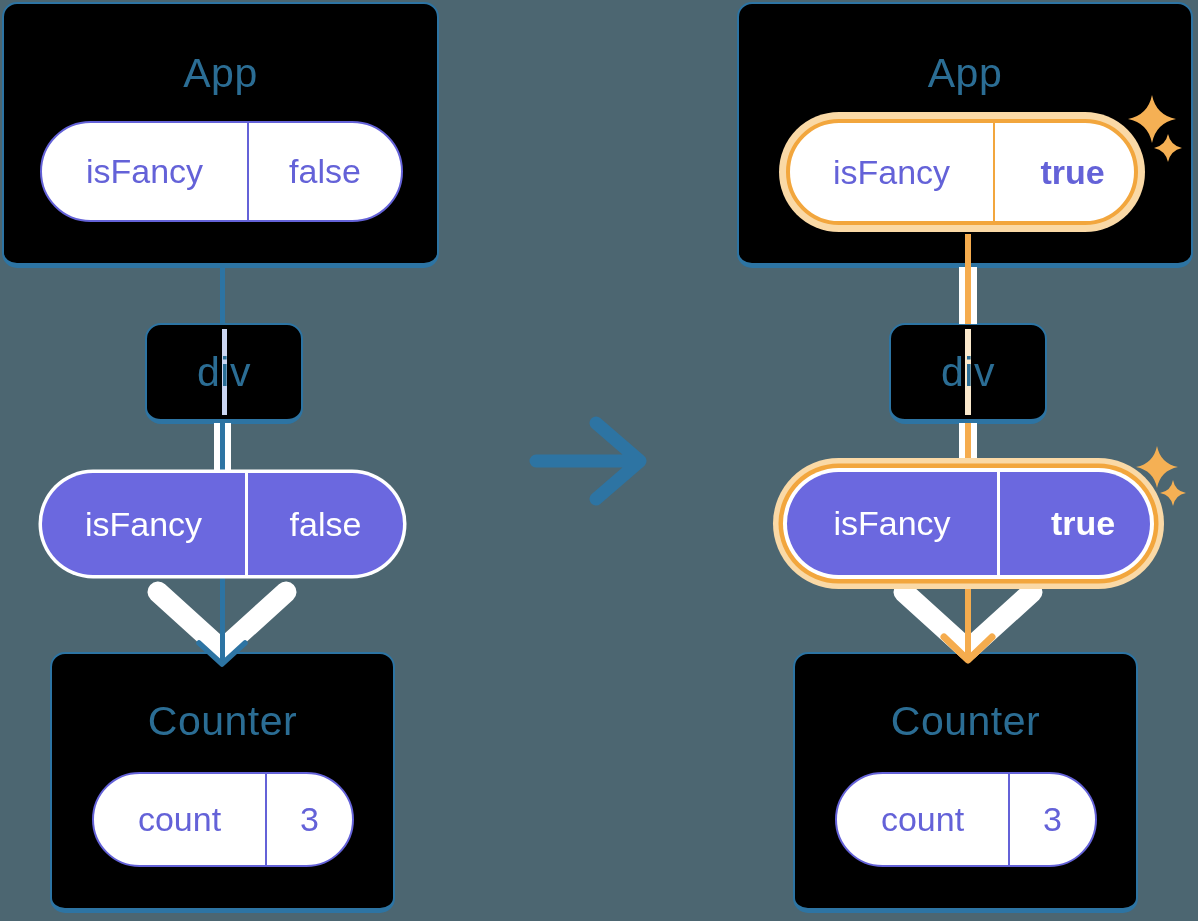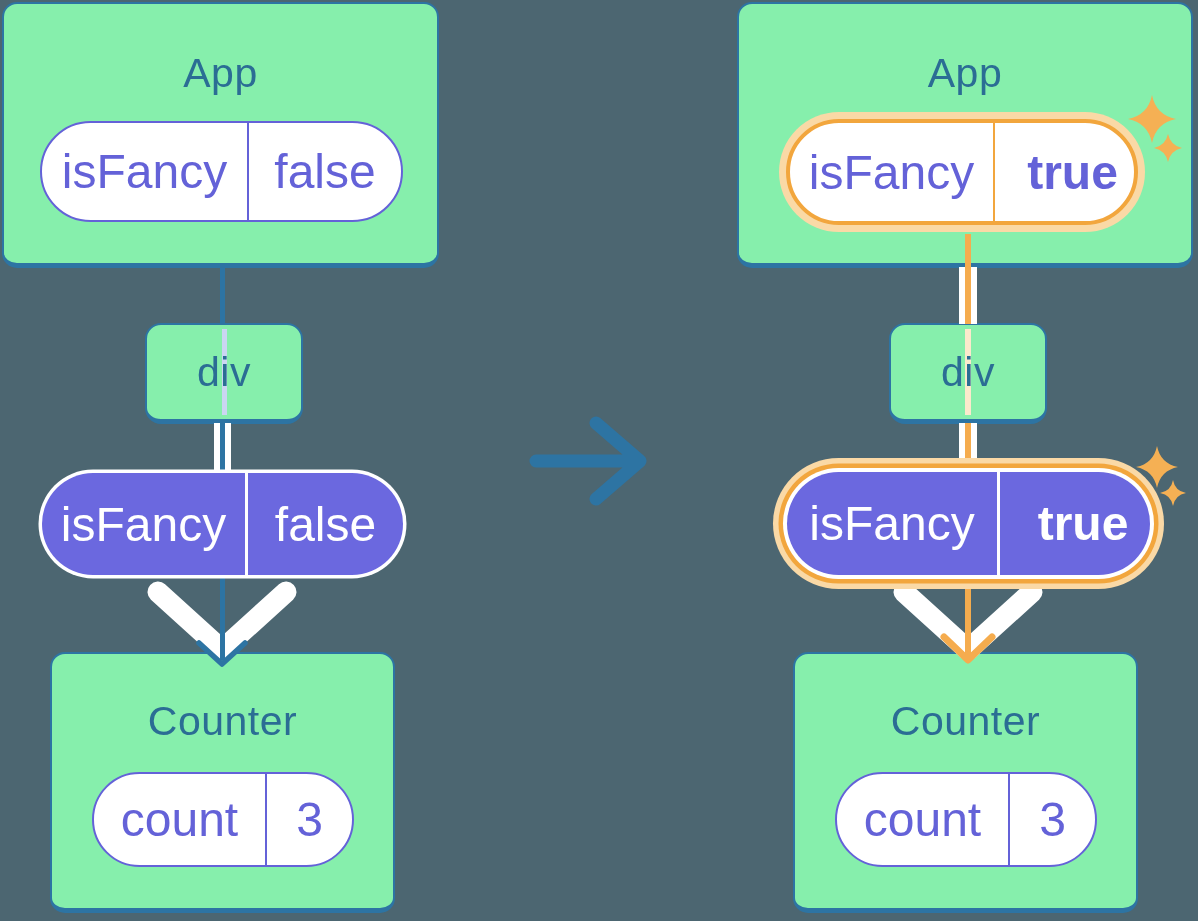--- a/index.html
+++ b/index.html
@@ -5,32 +5,32 @@
   html,body{margin:0;padding:0;}
   .canvas{
     position:relative;
     width:1198px;height:921px;
     background:#4C6671;
     overflow:hidden;
     font-family:"Liberation Sans", sans-serif;
   }
   
   .card{
-    position:absolute;box-sizing:border-box;background:#86efac;
+    position:absolute;box-sizing:border-box;background:#000000;
     border:2.5px solid #2D74A3;border-bottom-width:5px;border-radius:16px;
   }
   .card.big{border-radius:15px;}
   .card-title{
     position:absolute;left:0;right:0;text-align:center;
     color:#2B6D94;font-size:41px;font-weight:500;letter-spacing:.5px;
   }
   
   .pill{
     position:absolute;box-sizing:border-box;display:flex;align-items:stretch;
-    border-radius:53px;font-size:48px;overflow:hidden;
+    border-radius:53px;font-size:34px;overflow:hidden;
   }
   .pill .cell{display:flex;align-items:center;justify-content:center;}
   .pill.outline{background:#fff;border:2.5px solid #6462D8;color:#6462D8;}
   .pill.outline .cell-l{border-right:2.5px solid #6462D8;}
   .pill.hl-outline{background:#fff;border:4px solid #F2A63D;color:#6462D8;
     box-shadow:0 0 0 7px #FAD9A6;}
   .pill.hl-outline .cell-l{border-right:2.5px solid #F2A63D;}
   .pill.filled{background:#6B68DF;color:#fff;box-shadow:0 0 0 3.5px #fff;}
   .pill.filled .cell-l{border-right:3px solid #fff;}
   .pill.hl-filled{background:#6B68DF;color:#fff;

